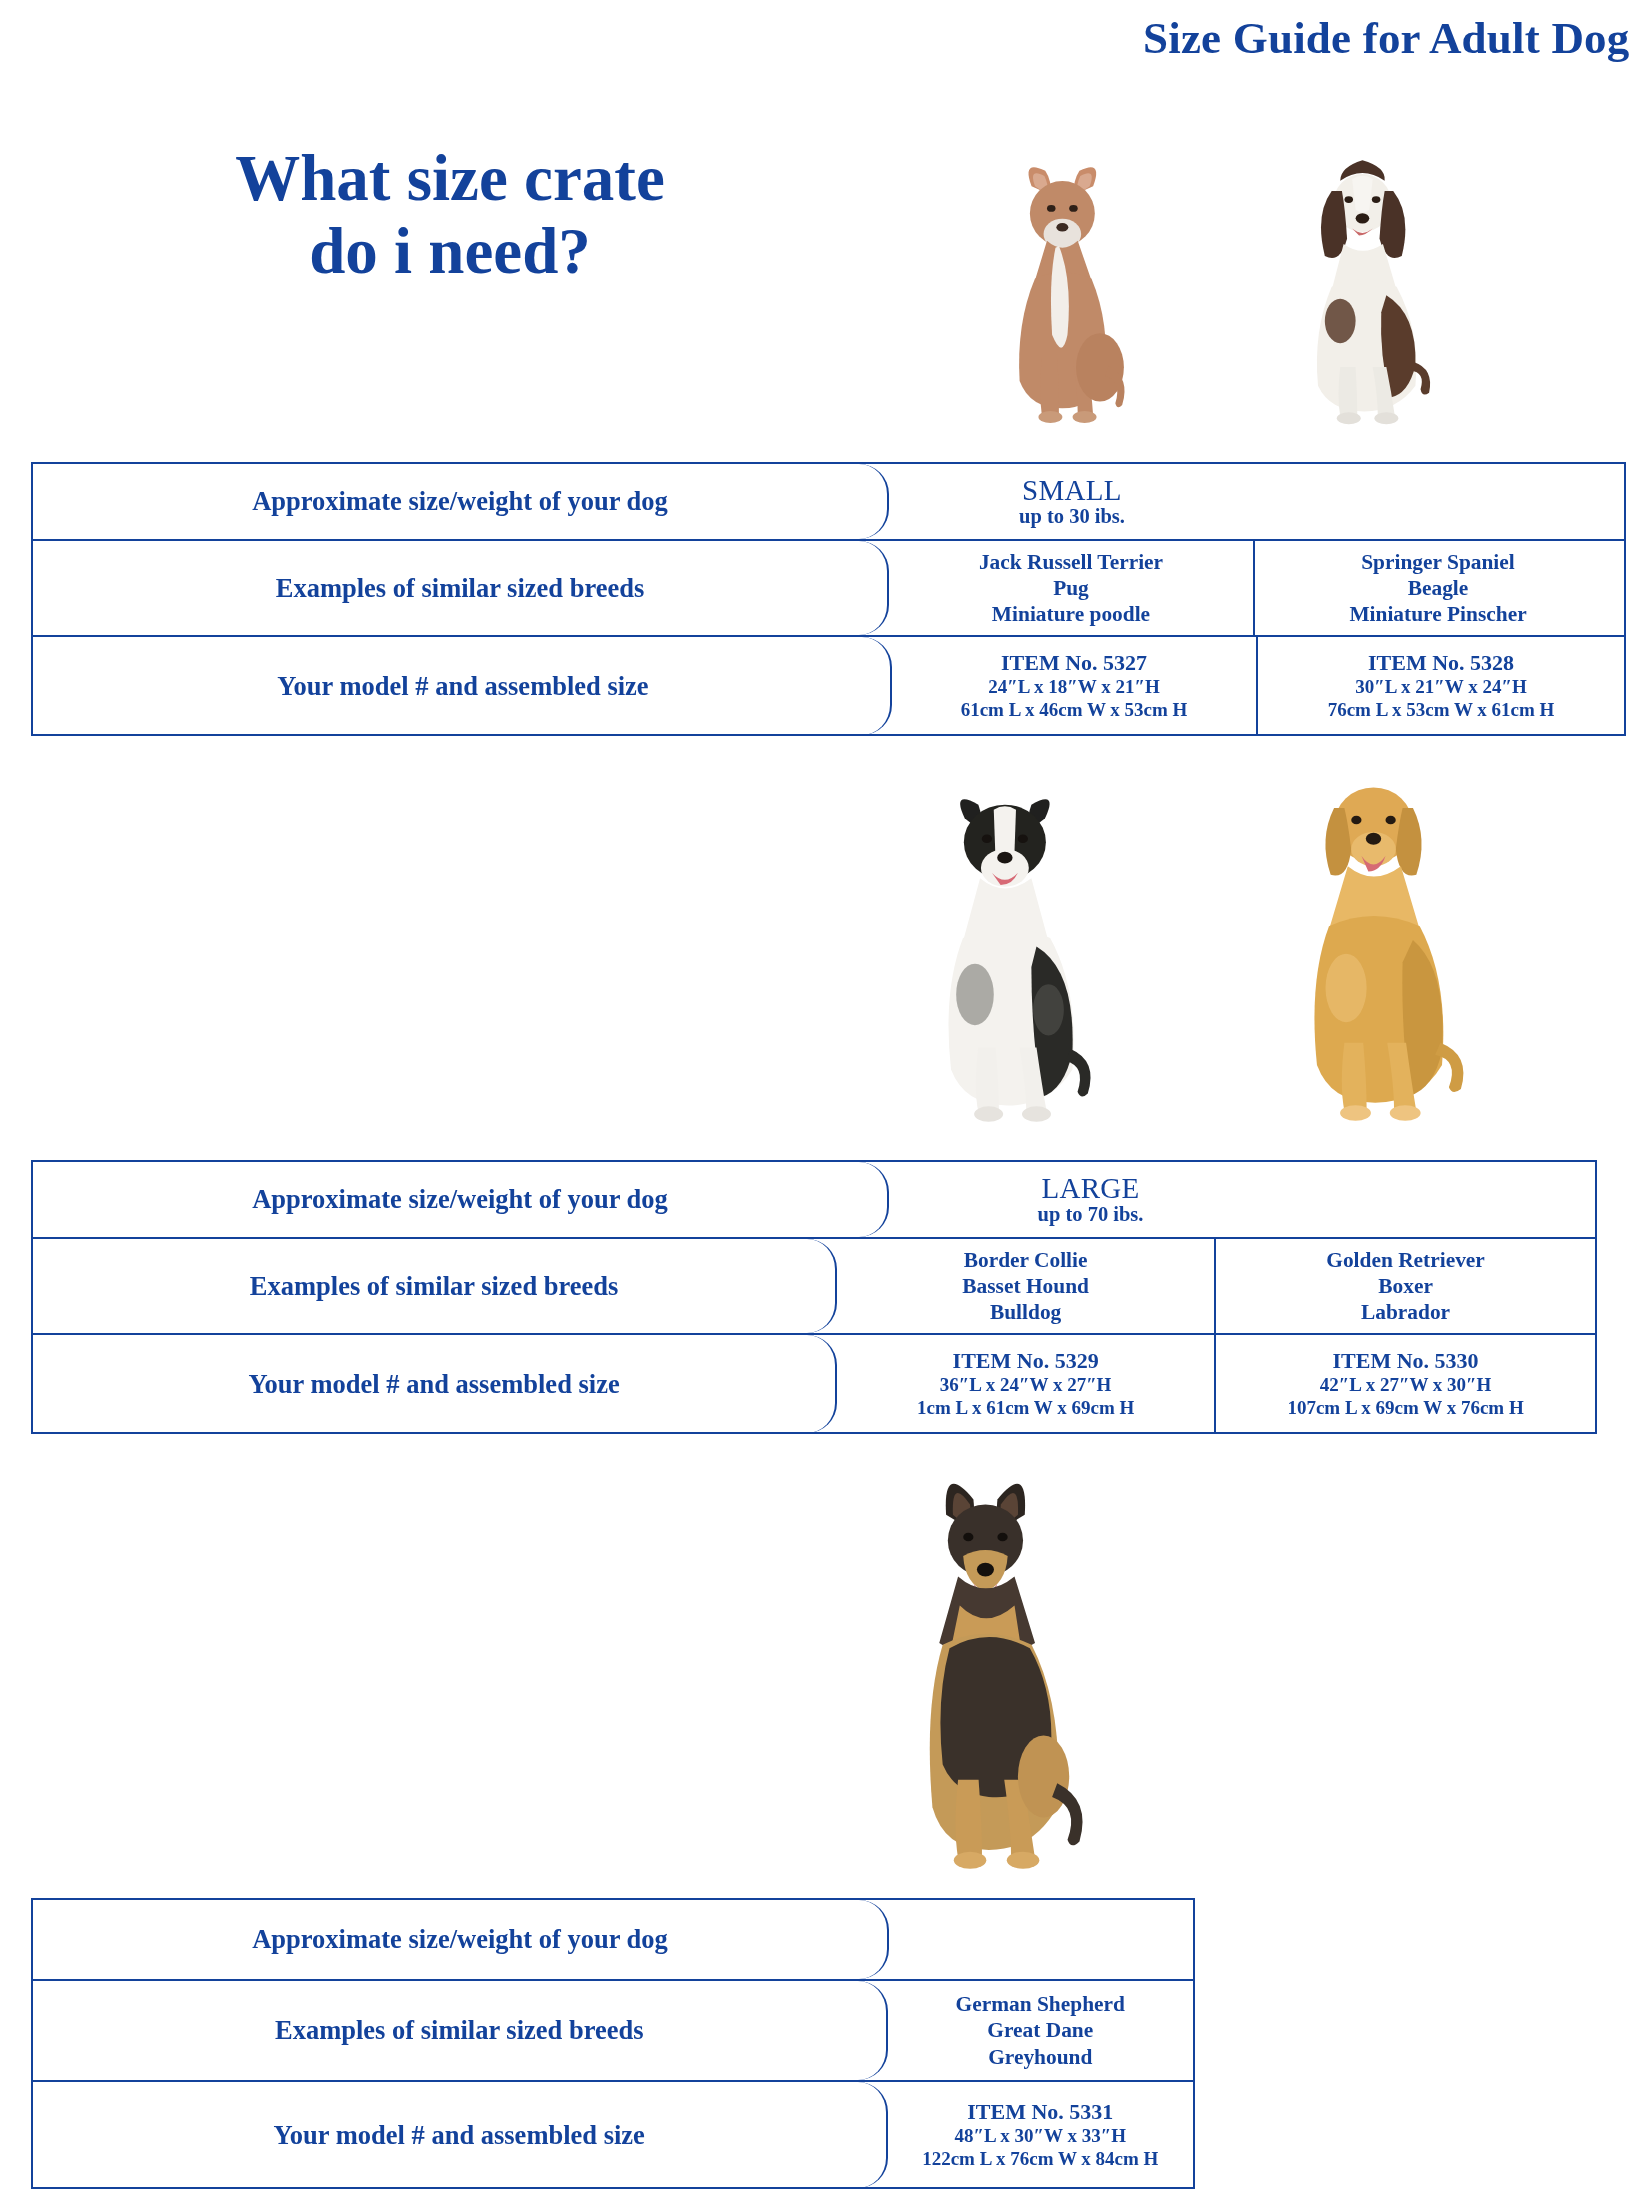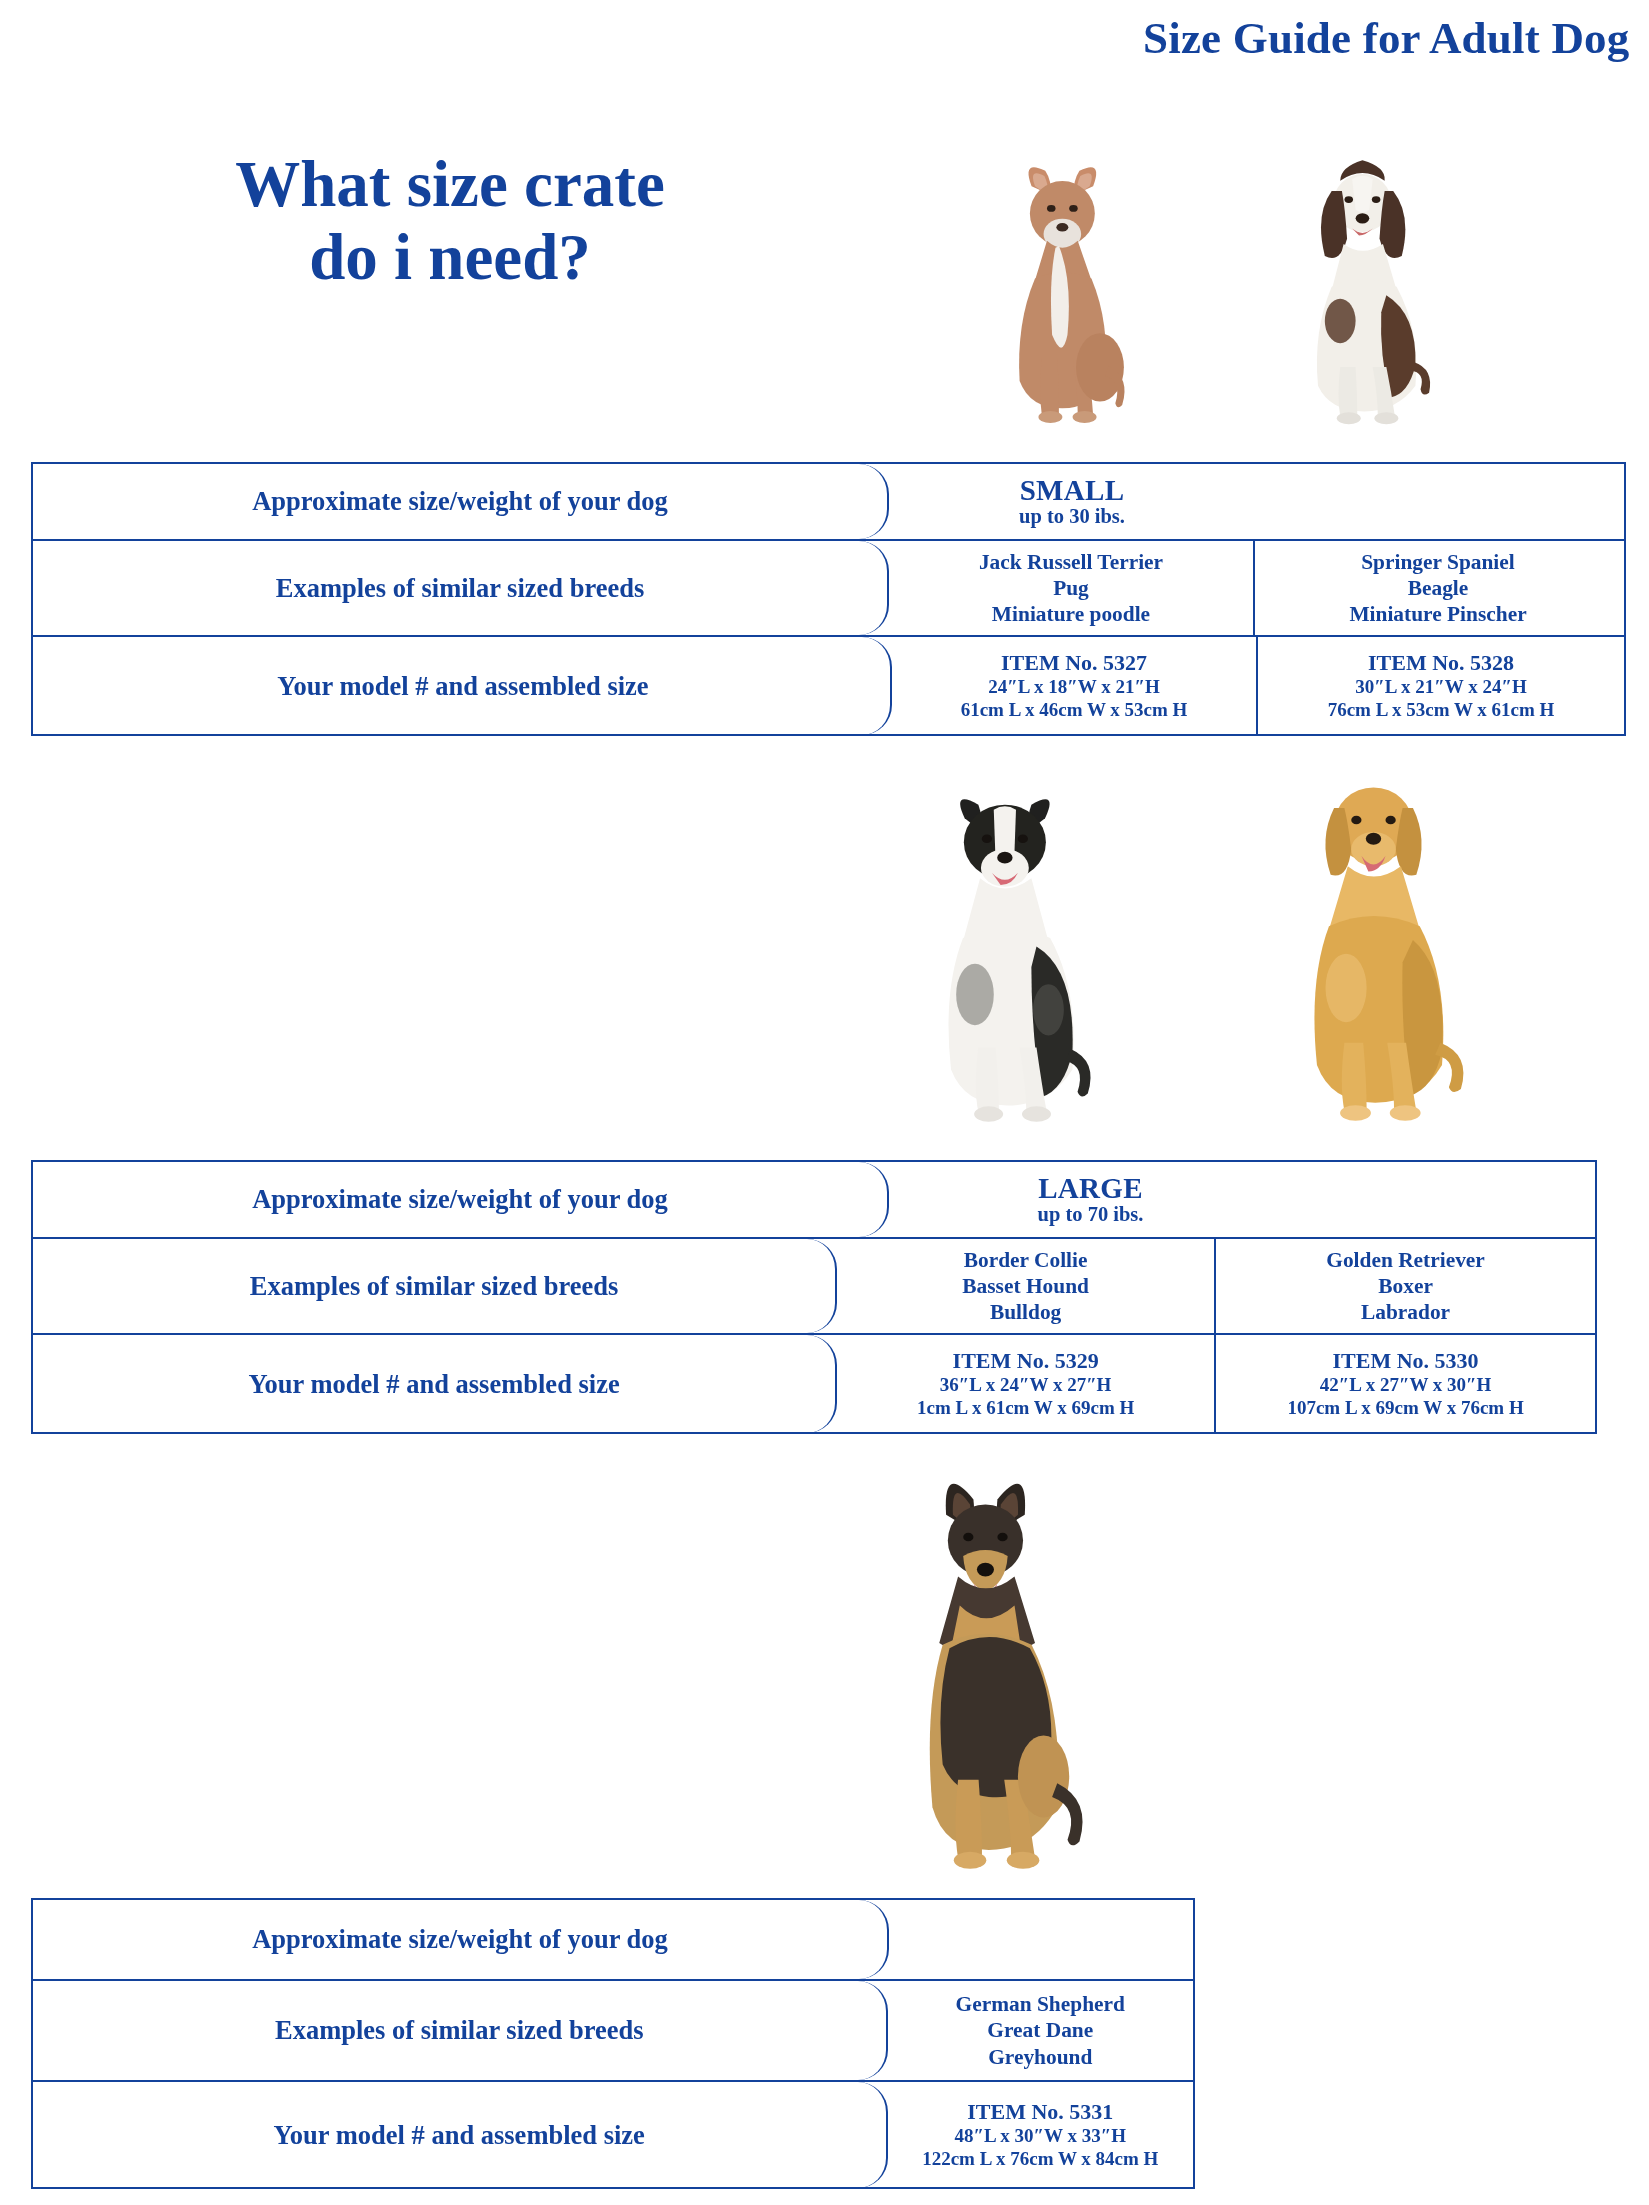--- a/index.html
+++ b/index.html
@@ -28,21 +28,21 @@
     font-size: 45px;
     font-weight: bold;
     color: #13429b;
     letter-spacing: 0.2px;
     white-space: nowrap;
   }
 
   .main-question {
     position: absolute;
     left: 82px;
-    top: 148px;
+    top: 142px;
     font-size: 65px;
     font-weight: bold;
     line-height: 1.12;
     color: #13429b;
     text-align: center;
     width: 736px;
   }
   .main-question .l1 { display: block; }
   .main-question .l2 { display: block; }
 
@@ -87,21 +87,21 @@
     text-align: center;
     box-sizing: border-box;
     border-right: 2.6px solid #13429b;
     padding: 5.1px 6.8px;
     color: #13429b;
   }
   .cell-data:last-child { border-right: none; }
 
   .size-name {
     font-size: 29px;
-    font-weight: bold;
+    font-weight: normal;
     line-height: 1.05;
     letter-spacing: 0.3px;
   }
   .size-weight {
     font-size: 20.5px;
     font-weight: bold;
     line-height: 1.15;
   }
   .breed-line {
     font-size: 21.4px;

